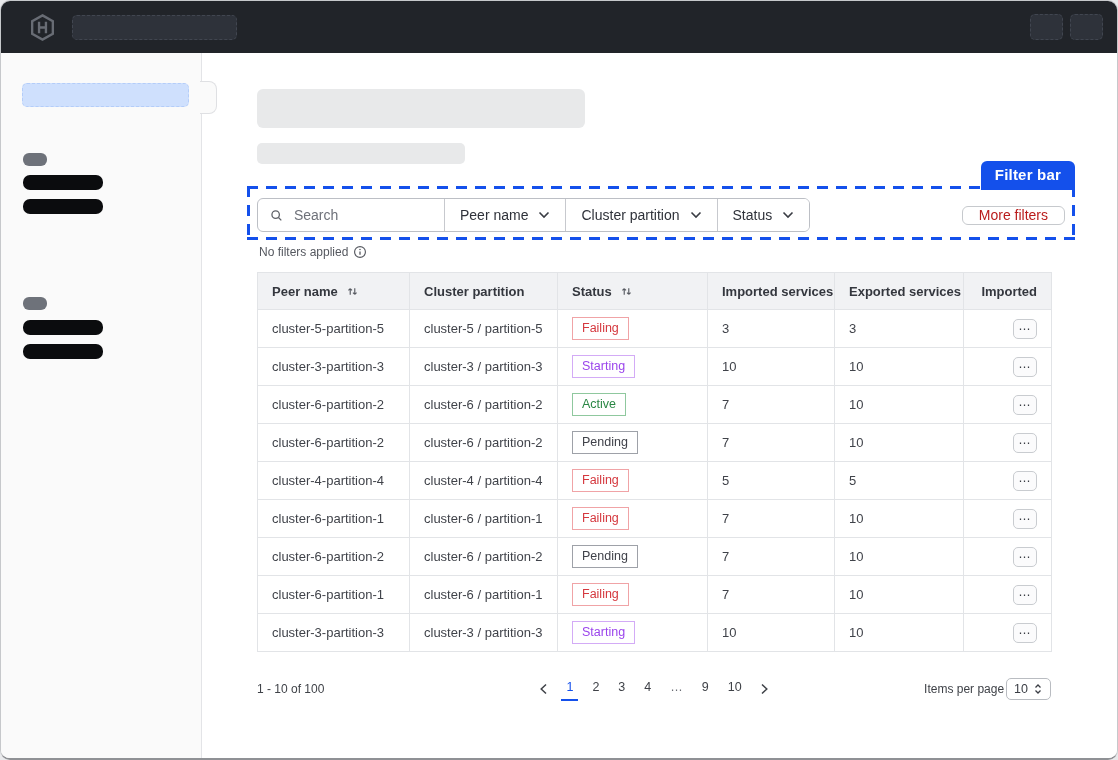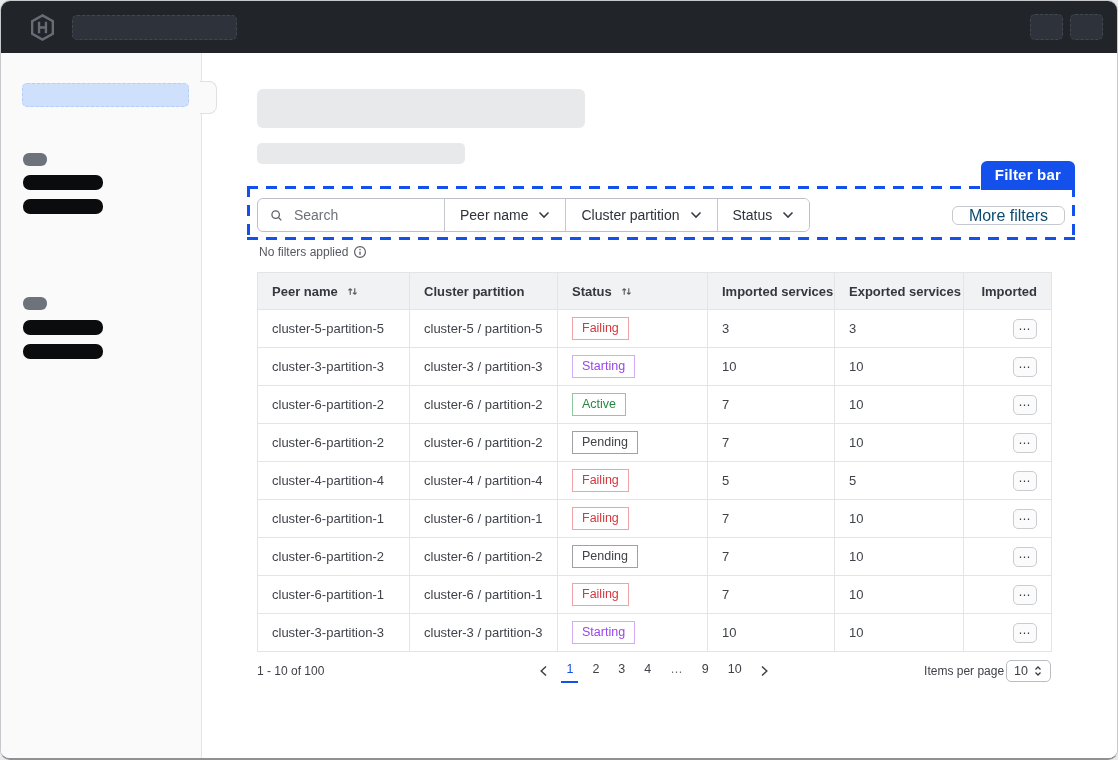--- a/index.html
+++ b/index.html
@@ -49,41 +49,41 @@
   .filter-group { display:flex; align-items:stretch; height:34px; background:#fff;
     border:1px solid #bcbfc5; border-radius:6px; overflow:hidden; }
   .fg-search { display:flex; align-items:center; gap:9px; padding:0 12px; width:186px; }
   .fg-search input { border:none; outline:none; font-size:14px; color:#8b5cf6; width:100%;
     font-family:"Liberation Sans", sans-serif; background:transparent; }
   .fg-search input::placeholder { color:#6e7179; }
   .fg-item { border-left:1px solid #c7c9ce; display:flex; align-items:center; gap:10px;
     padding:0 15px; font-size:14px; color:#2f323a; background:#fff; border-top:none;
     border-bottom:none; border-right:none; cursor:pointer; font-family:"Liberation Sans", sans-serif; }
   .btn { height:19px; padding:0 16px; border:1px solid #c6c9cd; border-radius:6px;
-    background:#fff; font-size:16px; color:#0c4a6e; cursor:pointer;
+    background:#fff; font-size:14px; color:#b91c1c; cursor:pointer;
     font-family:"Liberation Sans", sans-serif; }
   .no-filters { display:flex; align-items:center; gap:5px; margin:5px 0 0 2px;
     font-size:12px; color:#55585f; }
 
   
   table { margin-top:13px; border-collapse:collapse; table-layout:fixed; width:794px;
     font-size:13px; color:#40434a; }
   th, td { border:1px solid #e2e4e7; padding:0 14px; text-align:left; overflow:hidden; white-space:nowrap; }
   th { height:37px; background:#f1f2f4; font-weight:700; font-size:13px; color:#34373e; }
   td { height:38px; background:#fff; }
   .th-flex { display:flex; align-items:center; gap:8px; }
   .col-actions, .td-actions { text-align:right; }
   .badge { display:inline-block; padding:2px 9px 3px; border:1px solid; border-radius:0;
     font-size:12.5px; line-height:1.3; background:#fff; }
   .dots-btn { width:24px; height:20px; border:1px solid #c9ccd0; border-radius:5px;
     background:#fbfbfc; color:#3a3d44; font-size:12px; line-height:1;
     padding:0; cursor:pointer; letter-spacing:1px; }
 
   
-  .pagination { margin-top:7px; width:794px; display:flex; align-items:center; font-size:12px; color:#3f4248; }
+  .pagination { margin-top:25px; width:794px; display:flex; align-items:center; font-size:12px; color:#3f4248; }
   .pag-left { flex:1; }
   .pager { display:flex; align-items:center; gap:9px; }
   .pager .page { padding:3px 5px 5px; cursor:pointer; font-size:12.5px; color:#3f4248; }
   .pager .page.current { color:var(--blue); border-bottom:2px solid var(--blue); }
   .pager .page.dots { cursor:default; color:#6a6d74; }
   .pag-chevron { background:none; border:none; padding:2px 4px; cursor:pointer; display:flex; align-items:center; }
   .pag-right { flex:1; display:flex; align-items:center; justify-content:flex-end; gap:2px; }
   .ipp-select { display:flex; align-items:center; gap:5px; border:1px solid #b9bcc1;
     border-radius:5px; background:#fff; padding:3px 7px; font-size:12.5px; color:#3a3d44;
     cursor:pointer; font-family:"Liberation Sans", sans-serif; }

